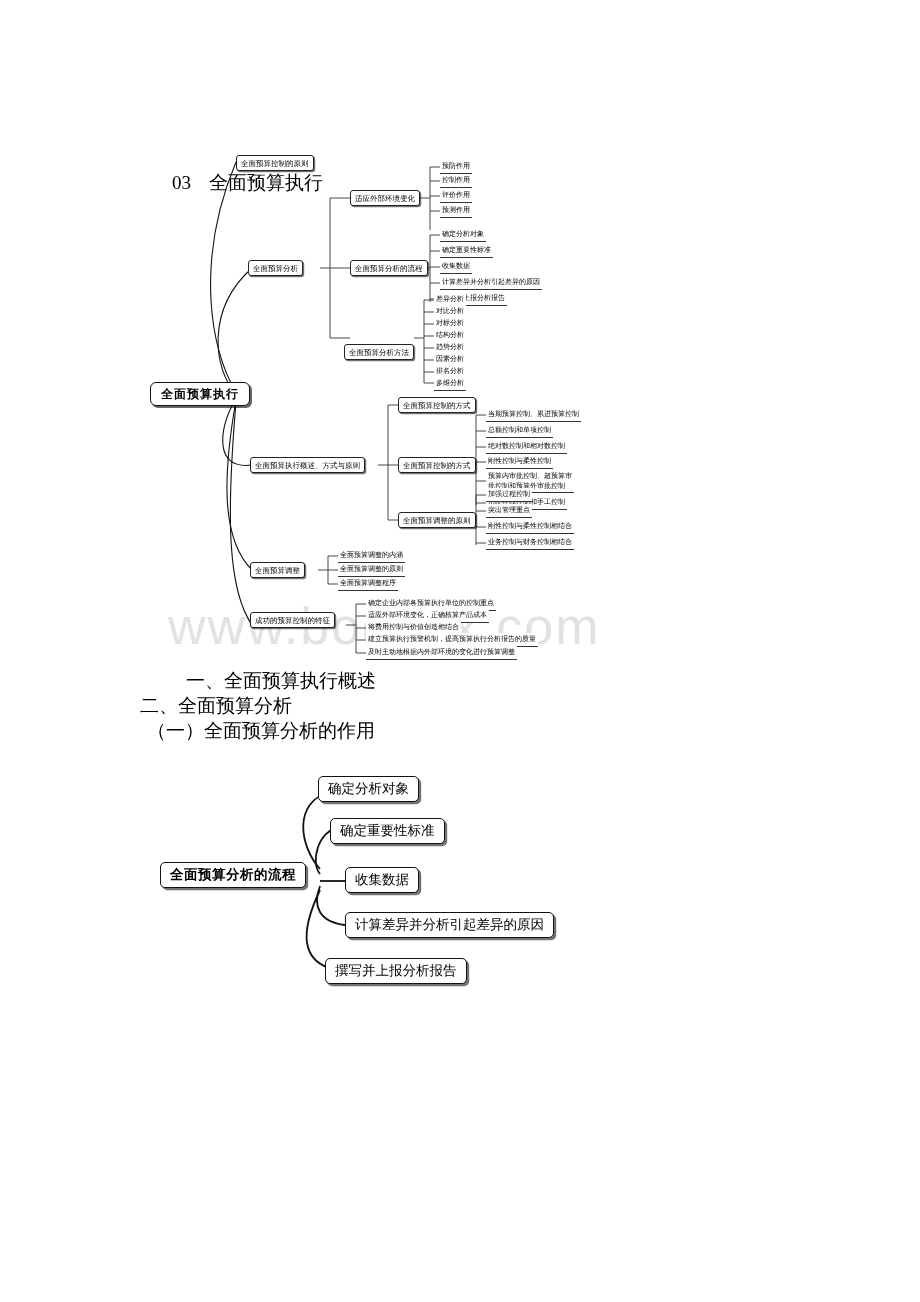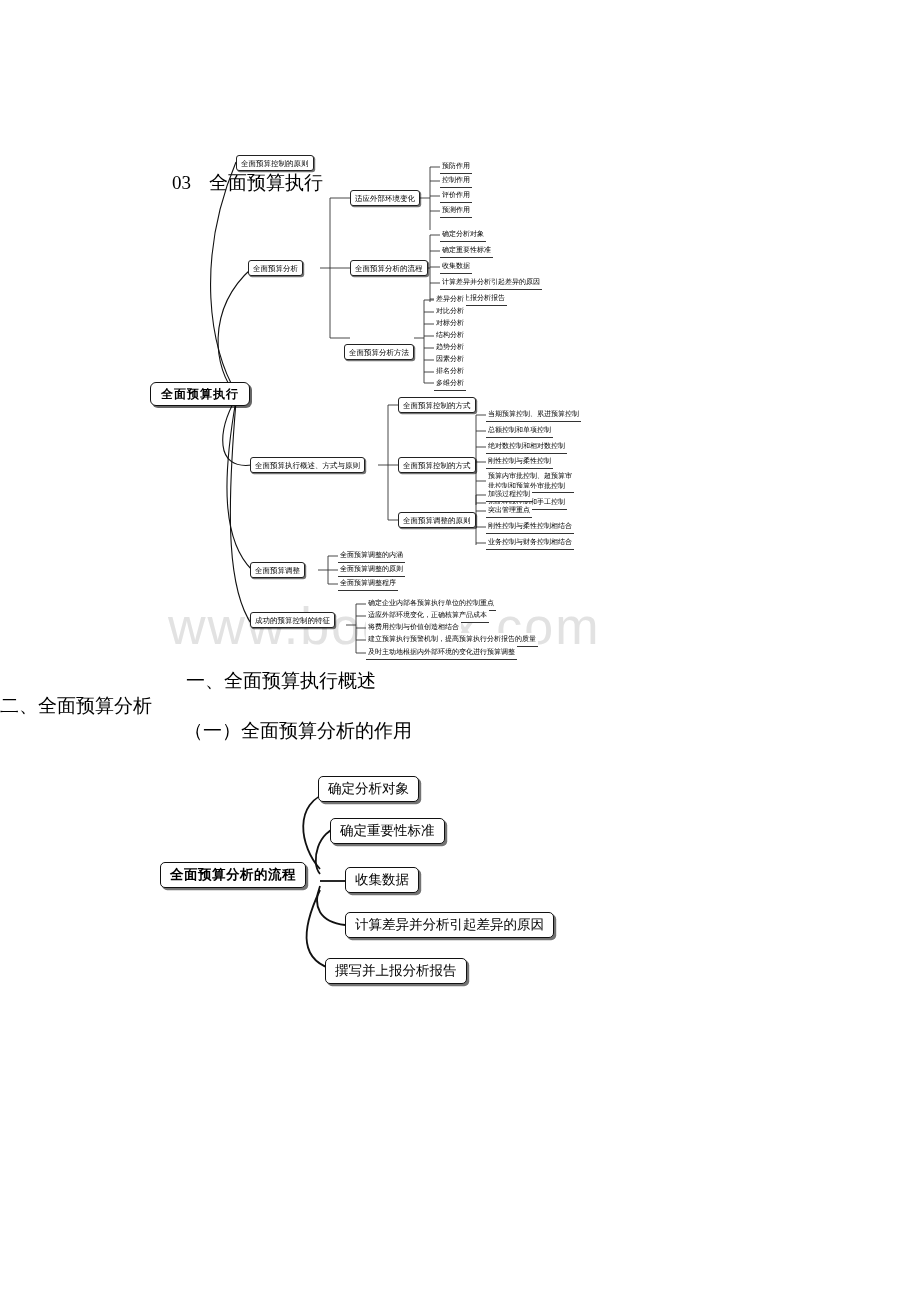--- a/index.html
+++ b/index.html
@@ -30,22 +30,22 @@
   
   .h-title {
     position:absolute; left:172px; top:130px;
     font-size:19px; white-space:nowrap;margin-top:40px;
   }
   .h-title .num { margin-right:18px; }
 
   .outline { position:absolute; left:0; top:668px; width:836px; z-index:3;}
   .outline div { font-size:19px; line-height:25px; white-space:nowrap; }
   .ol-1 { padding-left:186px; }
-  .ol-2 { }
-  .ol-3 { padding-left:147px;margin-left:37px; }
+  .ol-2 { padding-left:140px; }
+  .ol-3 { padding-left:147px; }
   .ol-4 { padding-left:147px; }
 
   
   #map1 { position:absolute; left:0; top:140px; width:920px; height:520px; z-index:2; }
   #map1 svg { position:absolute; left:0; top:0; }
 
   .node {
     position:absolute;
     font-family:"Liberation Sans","DejaVu Sans",sans-serif;
     white-space:nowrap;

